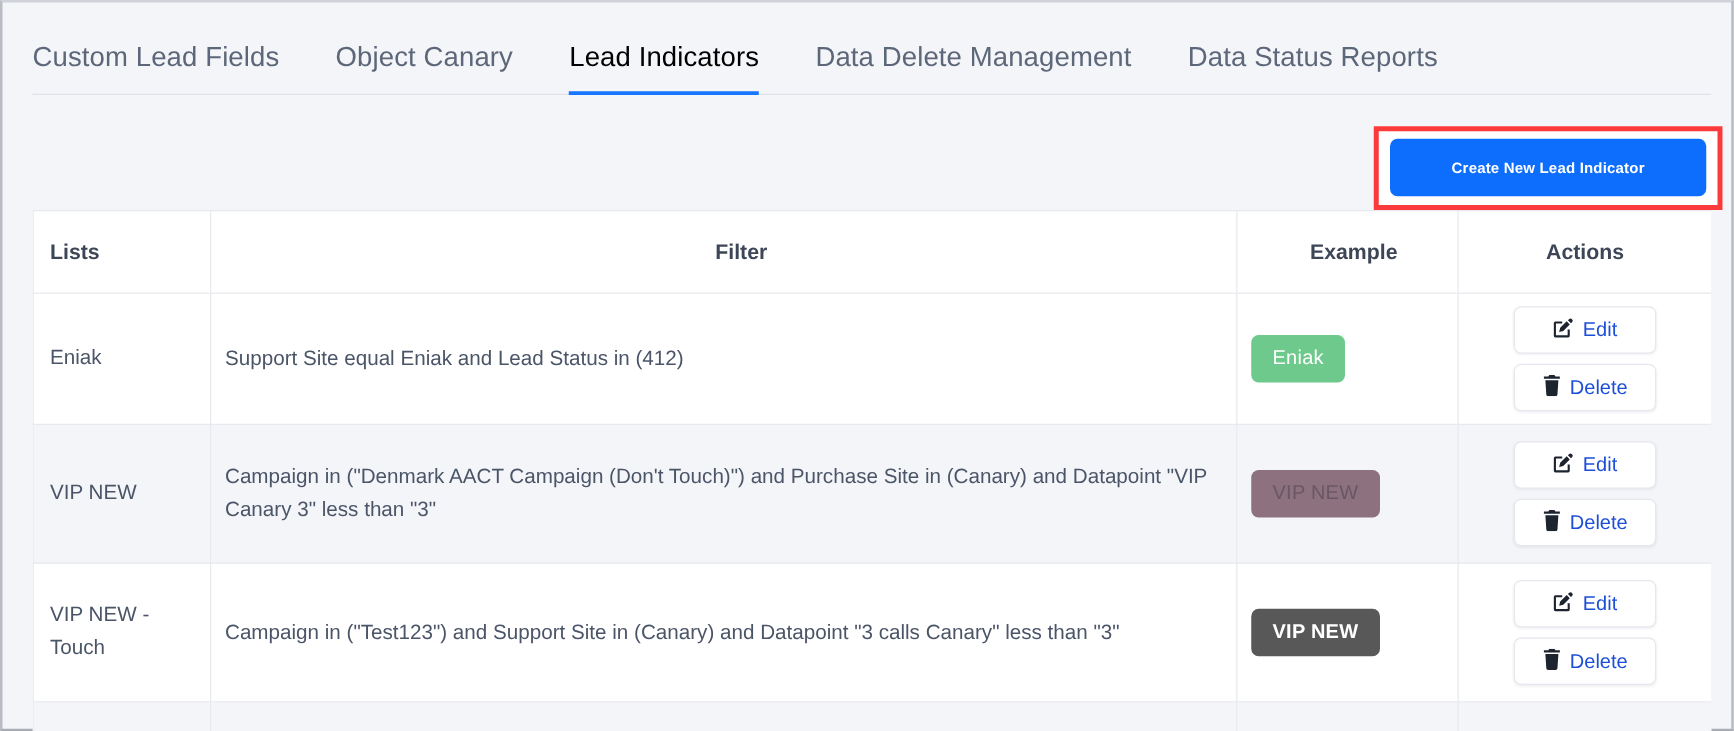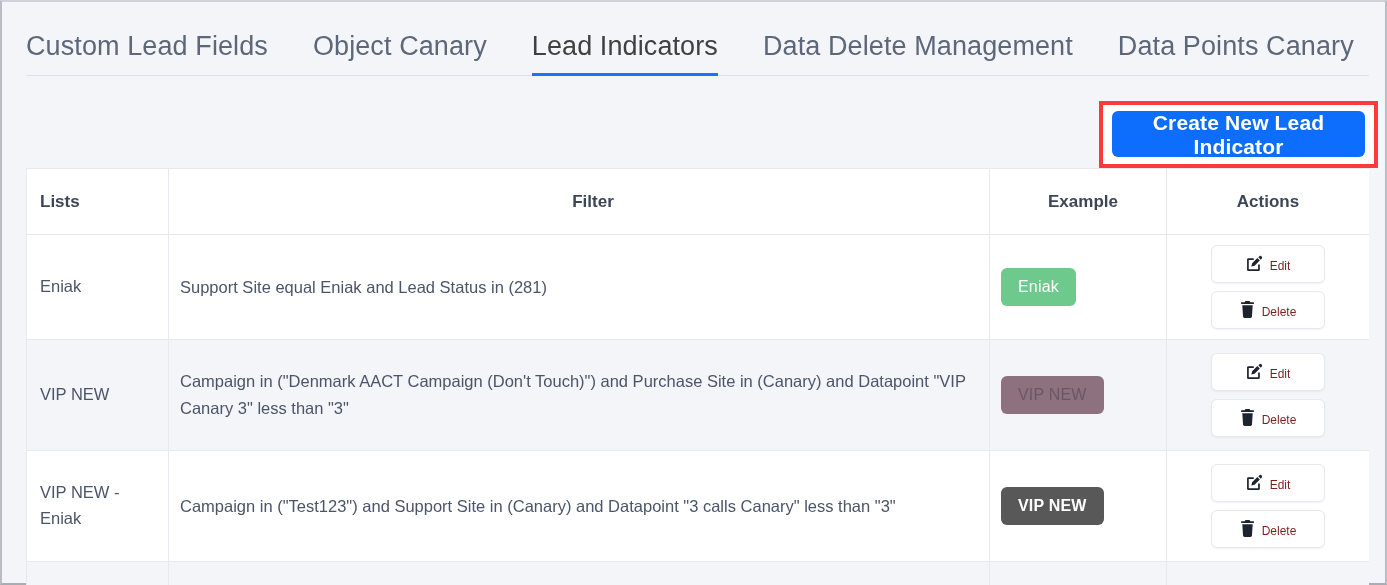--- a/index.html
+++ b/index.html
@@ -33,31 +33,31 @@
     top: 22px;
     width: 1343px;
     height: 52px;
     border-bottom: 1px solid #dfe2e8;
     box-sizing: border-box;
     white-space: nowrap;
   }
   .tab {
     display: inline-block;
     position: relative;
-    font-size: 27px;
+    font-size: 22px;
     line-height: 44px;
     color: #5c6779;
     letter-spacing: .1px;
     cursor: pointer;
     padding: 0 0 7px 0;
     margin-right: 45px;
     vertical-align: top;
   }
   .tab.active {
-    color: #404040;
+    color: #000000;
   }
   .tab.active:after {
     content: "";
     position: absolute;
     left: 0;
     right: 0;
     bottom: -1px;
     height: 3px;
     background: #1676ff;
   }
@@ -77,21 +77,21 @@
     position: absolute;
     left: 1110px;
     top: 109px;
     width: 253px;
     height: 46px;
     border: none;
     border-radius: 6px;
     background: #0d6efd;
     color: #ffffff;
     font-family: "Liberation Sans", sans-serif;
-    font-size: 21px;
+    font-size: 12px;
     font-weight: 600;
     letter-spacing: .15px;
     cursor: pointer;
     padding: 0;
   }
 
   
   .table-wrap {
     position: absolute;
     left: 24px;
@@ -179,43 +179,43 @@
 
   
   .act-btn {
     display: block;
     margin: 0 auto 8px auto;
     width: 114px;
     height: 38px;
     background: #ffffff;
     border: 1px solid #e6e8ed;
     border-radius: 6px;
-    color: #7f1d1d;
+    color: #1d4ed8;
     font-family: "Liberation Sans", sans-serif;
-    font-size: 12px;
+    font-size: 16px;
     cursor: pointer;
     padding: 0;
     box-shadow: 0 1px 2px rgba(20,30,50,.06);
     white-space: nowrap;
   }
   .act-btn:last-child { margin-bottom: 0; }
   .act-btn .ic {
     display: inline-block;
     vertical-align: -2px;
     margin-right: 7px;
   }
   .act-btn .ic svg { display: block; }
 </style>
 </head>
 <body>
 
 <div class="page">
 
   <div class="tabbar">
-    <div class="tab">Custom Lead Fields</div><div class="tab">Object Canary</div><div class="tab active">Lead Indicators</div><div class="tab">Data Delete Management</div><div class="tab">Data Points Canary</div>
+    <div class="tab">Custom Lead Fields</div><div class="tab">Object Canary</div><div class="tab active">Lead Indicators</div><div class="tab">Data Delete Management</div><div class="tab">Data Status Reports</div>
   </div>
 
   <div class="highlight-box"></div>
   <button class="create-btn">Create New Lead Indicator</button>
 
   <div class="table-wrap">
     <table class="grid">
       <colgroup>
         <col class="col-name">
           <col class="col-filter">
@@ -227,21 +227,21 @@
           <th class="th-name">Lists</th>
           <th class="th-filter">Filter</th>
           <th class="th-example">Example</th>
           <th class="th-actions">Actions</th>
         </tr>
       </thead>
       <tbody>
 
         <tr class="row-1 plain">
           <td class="cell-name">Eniak</td>
-          <td class="cell-filter">Support Site equal Eniak and Lead Status in (281)</td>
+          <td class="cell-filter">Support Site equal Eniak and Lead Status in (412)</td>
           <td class="cell-example">
             <span class="badge badge-green">Eniak</span>
           </td>
           <td class="cell-actions">
             <button class="act-btn"><span class="ic"><svg width="17" height="17" viewBox="0 0 16 16">
                     <path fill="#1d2430" d="M1 4.2A1.2 1.2 0 0 1 2.2 3h5.1v1.6H2.6v8.8h8.8V9h1.6v4.8A1.2 1.2 0 0 1 11.8 15H2.2A1.2 1.2 0 0 1 1 13.8z"></path>
                     <path fill="#1d2430" d="M14.7 1.3a1.6 1.6 0 0 1 0 2.3l-.8.8-2.3-2.3.8-.8a1.6 1.6 0 0 1 2.3 0zM10.7 2.9 13 5.2 8.1 10.1l-3.1.8.8-3.1z"></path>
                   </svg></span><span>Edit</span></button>
             <button class="act-btn"><span class="ic"><svg width="15" height="17" viewBox="0 0 14 16">
                     <path fill="#1d2430" d="M5.1 0h3.8l.8 1.2H13v1.7H1V1.2h3.3zM2.1 4h9.8l-.7 10.7A1.4 1.4 0 0 1 9.8 16H4.2a1.4 1.4 0 0 1-1.4-1.3z"></path>
@@ -260,21 +260,21 @@
                     <path fill="#1d2430" d="M1 4.2A1.2 1.2 0 0 1 2.2 3h5.1v1.6H2.6v8.8h8.8V9h1.6v4.8A1.2 1.2 0 0 1 11.8 15H2.2A1.2 1.2 0 0 1 1 13.8z"></path>
                     <path fill="#1d2430" d="M14.7 1.3a1.6 1.6 0 0 1 0 2.3l-.8.8-2.3-2.3.8-.8a1.6 1.6 0 0 1 2.3 0zM10.7 2.9 13 5.2 8.1 10.1l-3.1.8.8-3.1z"></path>
                   </svg></span><span>Edit</span></button>
             <button class="act-btn"><span class="ic"><svg width="15" height="17" viewBox="0 0 14 16">
                     <path fill="#1d2430" d="M5.1 0h3.8l.8 1.2H13v1.7H1V1.2h3.3zM2.1 4h9.8l-.7 10.7A1.4 1.4 0 0 1 9.8 16H4.2a1.4 1.4 0 0 1-1.4-1.3z"></path>
                   </svg></span><span>Delete</span></button>
           </td>
         </tr>
 
         <tr class="row-3 plain">
-          <td class="cell-name">VIP NEW - Eniak</td>
+          <td class="cell-name">VIP NEW - Touch</td>
           <td class="cell-filter">Campaign in ("Test123") and Support Site in (Canary) and Datapoint "3 calls Canary" less than "3"</td>
           <td class="cell-example">
             <span class="badge badge-dark">VIP NEW</span>
           </td>
           <td class="cell-actions">
             <button class="act-btn"><span class="ic"><svg width="17" height="17" viewBox="0 0 16 16">
                     <path fill="#1d2430" d="M1 4.2A1.2 1.2 0 0 1 2.2 3h5.1v1.6H2.6v8.8h8.8V9h1.6v4.8A1.2 1.2 0 0 1 11.8 15H2.2A1.2 1.2 0 0 1 1 13.8z"></path>
                     <path fill="#1d2430" d="M14.7 1.3a1.6 1.6 0 0 1 0 2.3l-.8.8-2.3-2.3.8-.8a1.6 1.6 0 0 1 2.3 0zM10.7 2.9 13 5.2 8.1 10.1l-3.1.8.8-3.1z"></path>
                   </svg></span><span>Edit</span></button>
             <button class="act-btn"><span class="ic"><svg width="15" height="17" viewBox="0 0 14 16">

